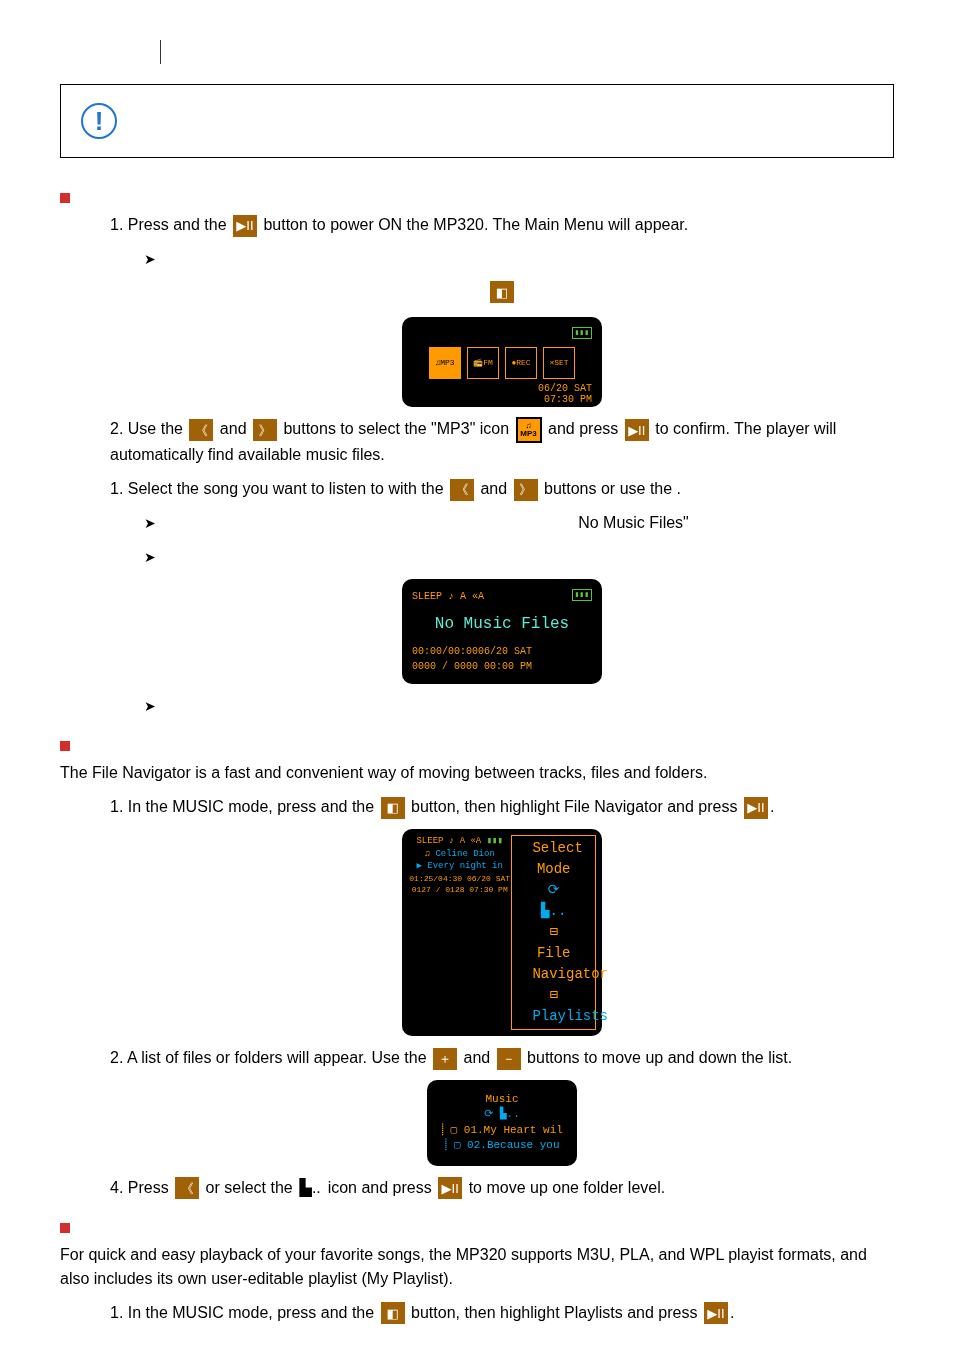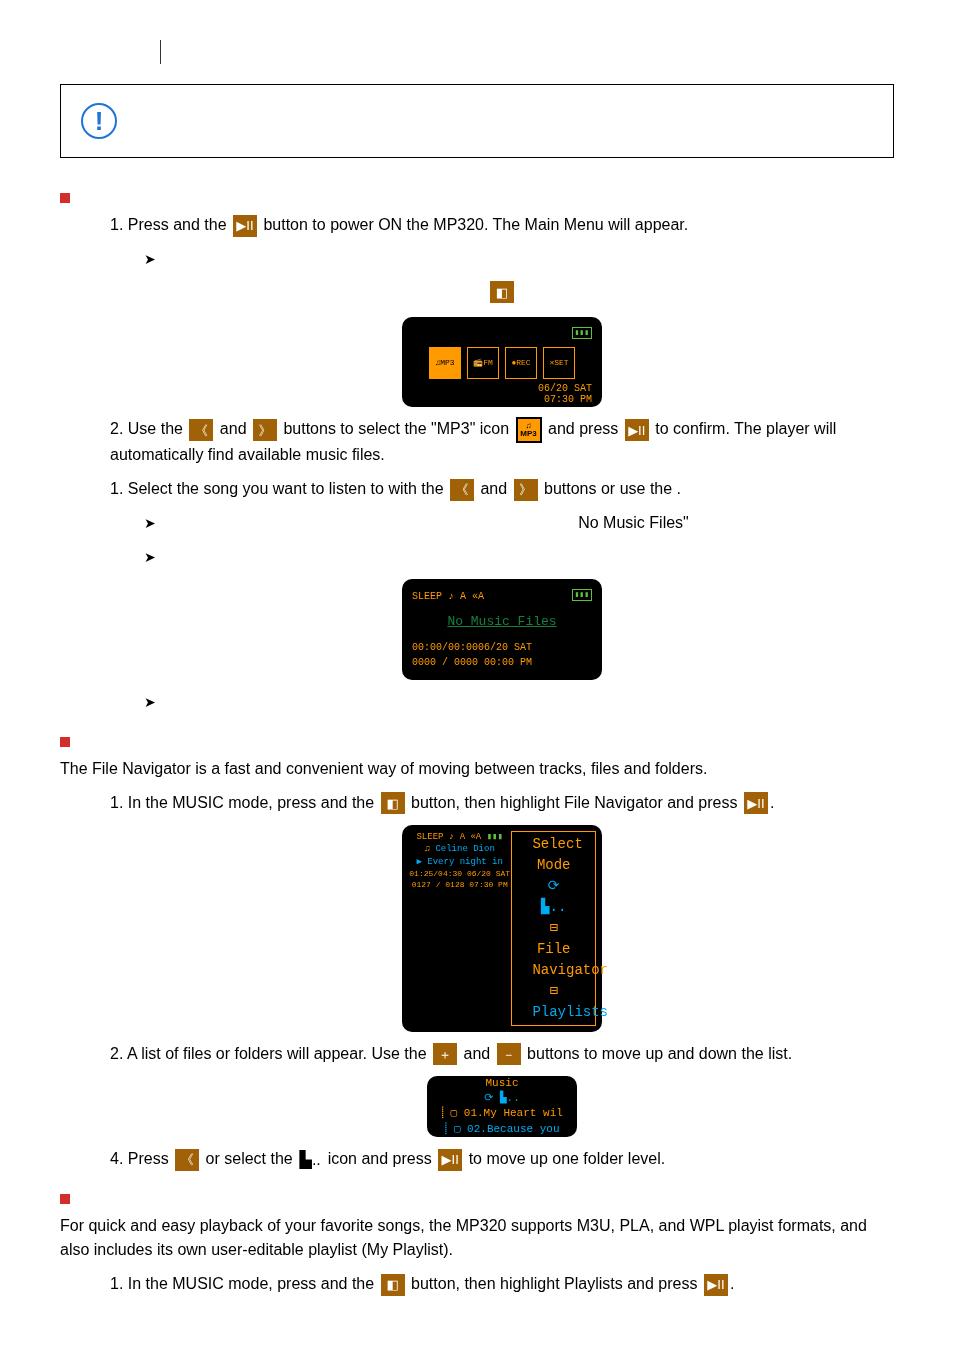--- a/index.html
+++ b/index.html
@@ -90,30 +90,30 @@
     border: 1.5px solid #ff9a00;
     width: 32px; height: 32px;
     display:flex; align-items:center; justify-content:center;
     font-size: 8px; text-align: center;
     color: #ff9a00;
   }
   .lcd-m.sel { background: #ff9a00; color: #000; }
   .lcd-time { text-align: right; margin-top: 4px; line-height:1.1; }
   .lcd2 { width: 200px; }
   .lcd2 .top { color:#ff9a00; display:flex; justify-content:space-between; }
-  .lcd2 .msg { color:#15803d; text-align:center; padding: 8px 0; font-size: 13px; text-decoration: underline;}
+  .lcd2 .msg { color:#5eead4; text-align:center; padding: 8px 0; font-size: 16px;}
   .lcd2 .bot { display:flex; color:#ff9a00; }
 
   .lcd3 { width: 200px; display:flex; padding:6px;justify-content:center;}
   .lcd3 .left { width:55%; font-size:9px; line-height:1.4; }
   .lcd3 .right { width:45%; border: 1.5px solid #ff9a00; padding:2px 20px; font-size:14px; }
   .blue { color:#00aaee; }
   .orange { color:#ff9a00; }
 
-  .lcd4 { width: 150px; padding:0; font-size: 11px; line-height:1.4;}
+  .lcd4 { width: 150px; padding:12px; font-size: 11px; line-height:1.4;}
   .lcd4 .l1 { color:#ff9a00; }
   .lcd4 .l2 { color:#00aaee; }
 
   .center-row { text-align: center; }
   .pagenum { text-align:center; margin-top: 50px; font-size: 15px;}
 
   .icon-folder {
     display:inline-flex; vertical-align:middle;
     width:22px; height:18px;
     color:#000;

